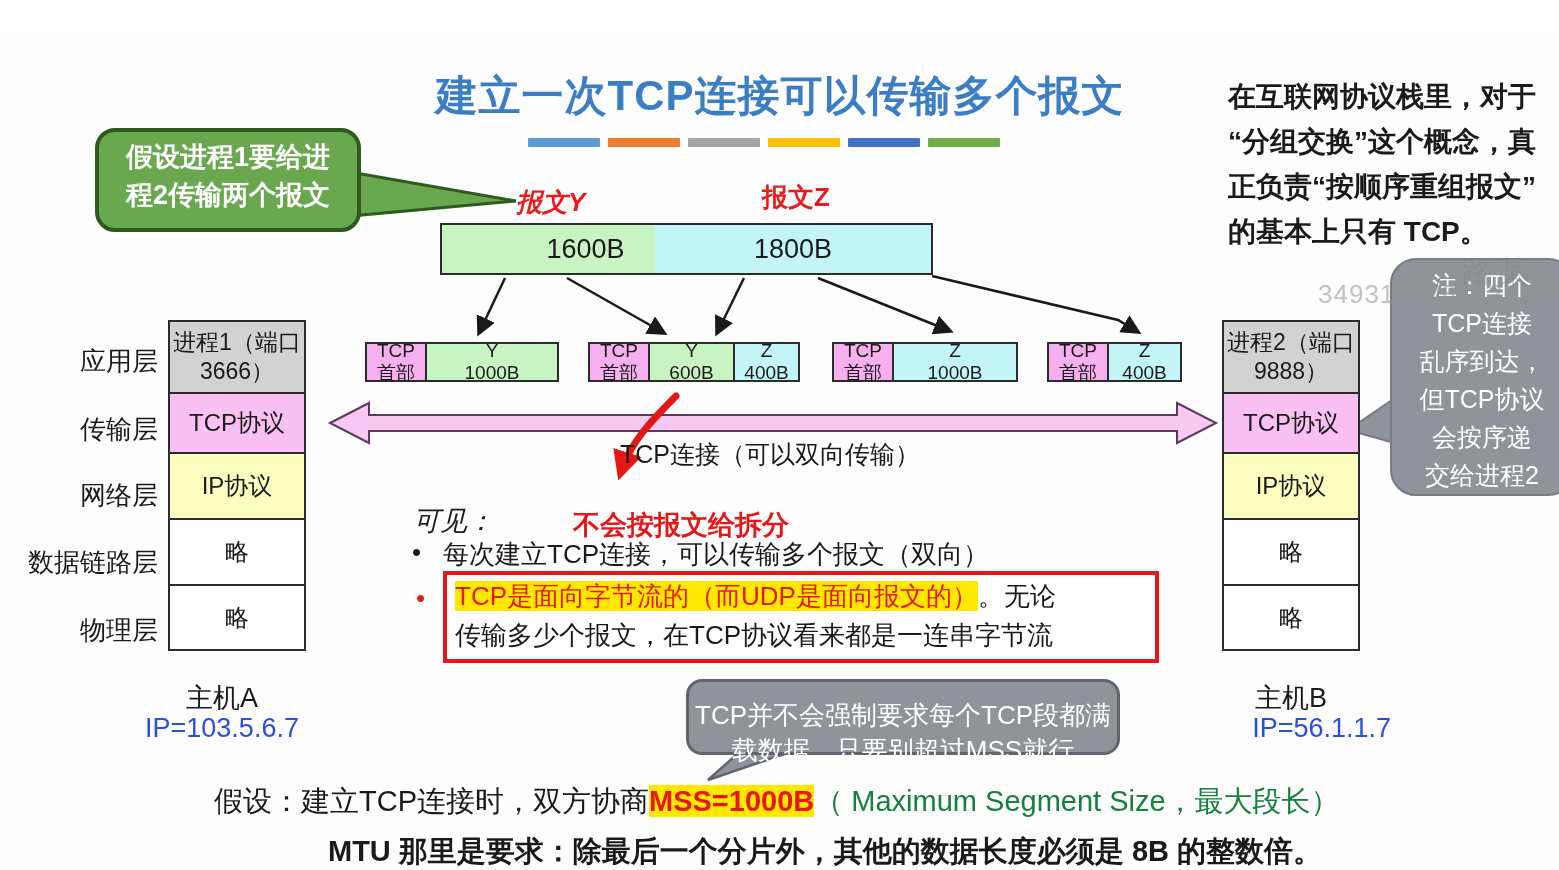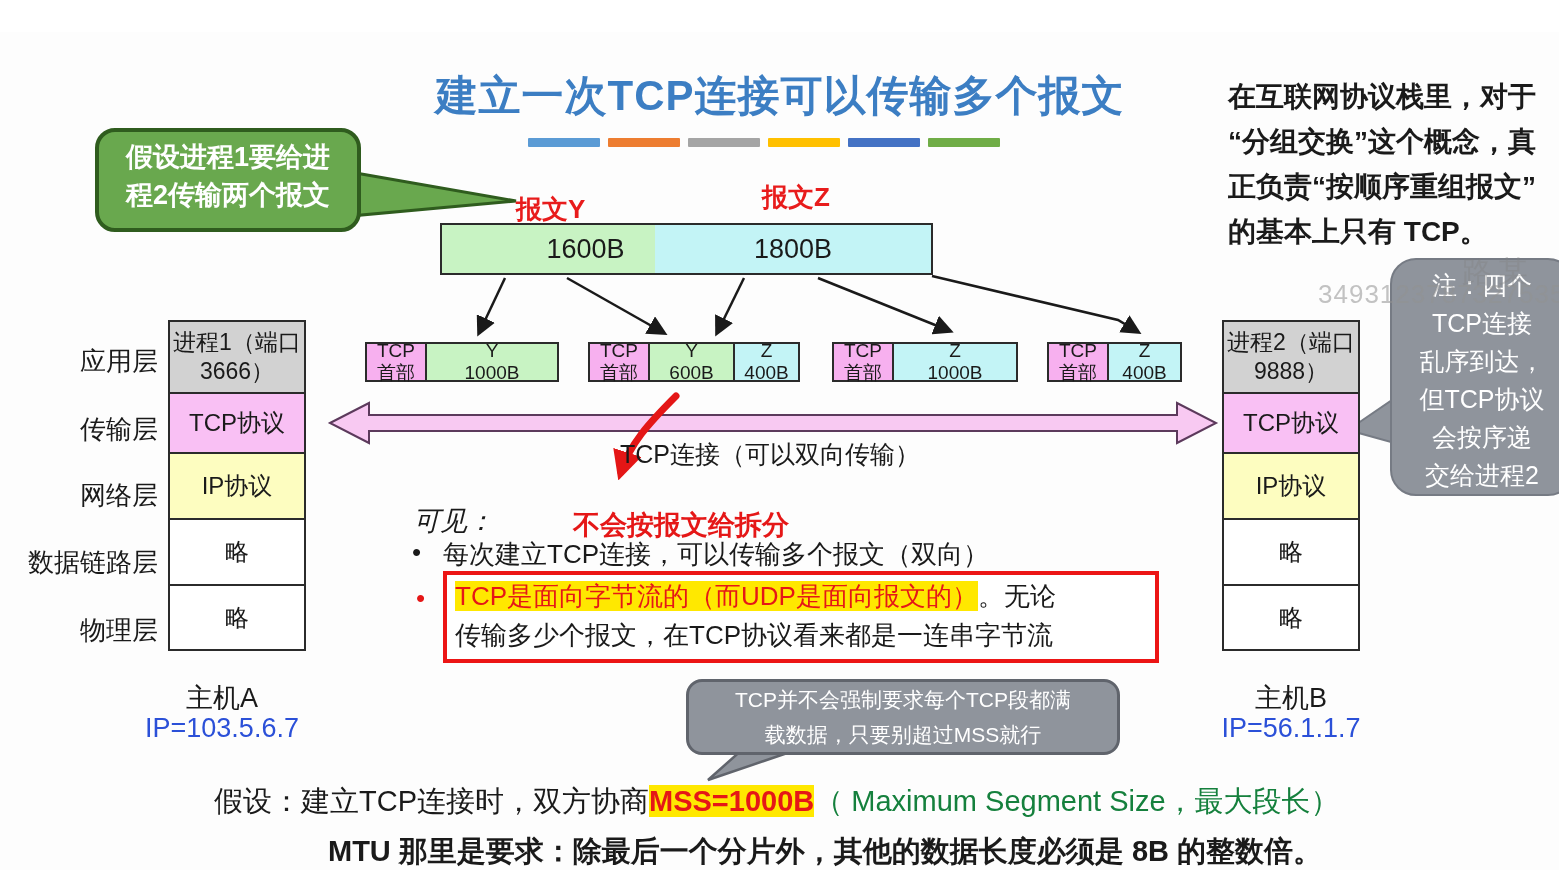--- a/index.html
+++ b/index.html
@@ -13,21 +13,21 @@
   
   #bars{left:528px;top:106px;display:flex;gap:8px;}
   .bar{width:72px;height:9px;border-radius:1px;}
   .bar0{background:#5b9bd5}.bar1{background:#ed7d31}.bar2{background:#a5a5a5}
   .bar3{background:#ffc000}.bar4{background:#4472c4}.bar5{background:#70ad47}
   
   #green-bubble{left:95px;top:96px;width:258px;height:90px;background:#69a84e;border:4px solid #2f5c1e;
     border-radius:20px;color:#fff;font-size:27px;font-weight:bold;text-align:center;line-height:38px;padding-top:6px;}
   
   .msg-label{font-size:26px;font-weight:bold;color:#e81c1c;}
-  #msgY-label{left:516px;top:160px;}
+  #msgY-label{left:516px;top:153px;font-style:italic;}
   #msgZ-label{left:762px;top:148px;}
   
   .msg-box{top:191px;height:48px;border:2px solid #2b2b2b;display:flex;align-items:center;justify-content:center;
     font-size:27px;}
   #msgY-box{left:440px;width:215px;background:#c8f3c3;padding-left:36px;}
   #msgZ-box{left:655px;width:276px;background:#c3f4f6;border-left:none;}
   
   .segment{top:310px;height:40px;display:flex;}
   .seg-cell{border:2px solid #2b2b2b;display:flex;flex-direction:column;align-items:center;justify-content:center;
     font-size:19px;line-height:22px;box-sizing:border-box;}
@@ -47,34 +47,34 @@
   #stack-a{left:168px;top:288px;}
   #stack-b{left:1222px;top:288px;}
   .layer-label{right:1401px;width:160px;text-align:right;font-size:26px;}
   #layer-0{top:312px;}#layer-1{top:380px;}#layer-2{top:446px;}#layer-3{top:513px;}#layer-4{top:581px;}
   
   .host-name{width:160px;text-align:center;font-size:27px;}
   .host-ip{width:200px;text-align:center;font-size:27px;color:#2b50d8;}
   #hostA-name{left:142px;top:648px;}
   #hostA-ip{left:122px;top:681px;}
   #hostB-name{left:1211px;top:648px;}
-  #hostB-ip{left:1191px;top:681px;}
+  #hostB-ip{left:1191px;top:681px;text-align:right;}
   
   #tcp-conn-label{left:570px;top:406px;width:400px;text-align:center;font-size:25px;}
   #visible-heading{left:413px;top:471px;font-size:27px;font-style:italic;}
   #red-note{left:573px;top:475px;font-size:27px;font-weight:bold;color:#e51717;}
   #bullet1{left:412px;top:505px;font-size:26px;display:flex;gap:22px;}
   #bullet2-dot{left:416px;top:551px;font-size:26px;color:#e51717;}
   #red-box{left:443px;top:539px;width:692px;height:80px;border:4px solid #ec1515;background:#fff;
     font-size:26px;line-height:39px;padding:2px 8px;box-sizing:content-box;}
   .hl{background:#ffe800;color:#e51717;}
   #mss-hl{background:#ffe800;color:#e51717;font-weight:bold;}
   
   #gray-bubble{left:686px;top:647px;width:434px;height:76px;background:#8f949c;border:3px solid #60646c;
-    border-radius:16px;color:#fff;font-size:21px;text-align:center;line-height:35px;padding-top:0;box-sizing:border-box;}
+    border-radius:16px;color:#fff;font-size:26px;text-align:center;line-height:35px;padding-top:16px;box-sizing:border-box;}
   
   #assumption-line{left:214px;top:750px;font-size:29px;white-space:nowrap;}
   #assumption-line .red{color:#15803d;}
   #mtu-line{left:0;top:800px;width:1650px;text-align:center;font-size:29px;font-weight:bold;}
   
   #tr-note{left:1228px;top:42px;width:330px;font-size:28px;font-weight:bold;line-height:45px;}
   
   #note-bubble{left:1390px;top:226px;width:184px;height:238px;background:#8f949c;border:2px solid #767b84;
     border-radius:26px;color:#fff;font-size:25px;text-align:center;line-height:38px;padding-top:6px;box-sizing:border-box;}
   

